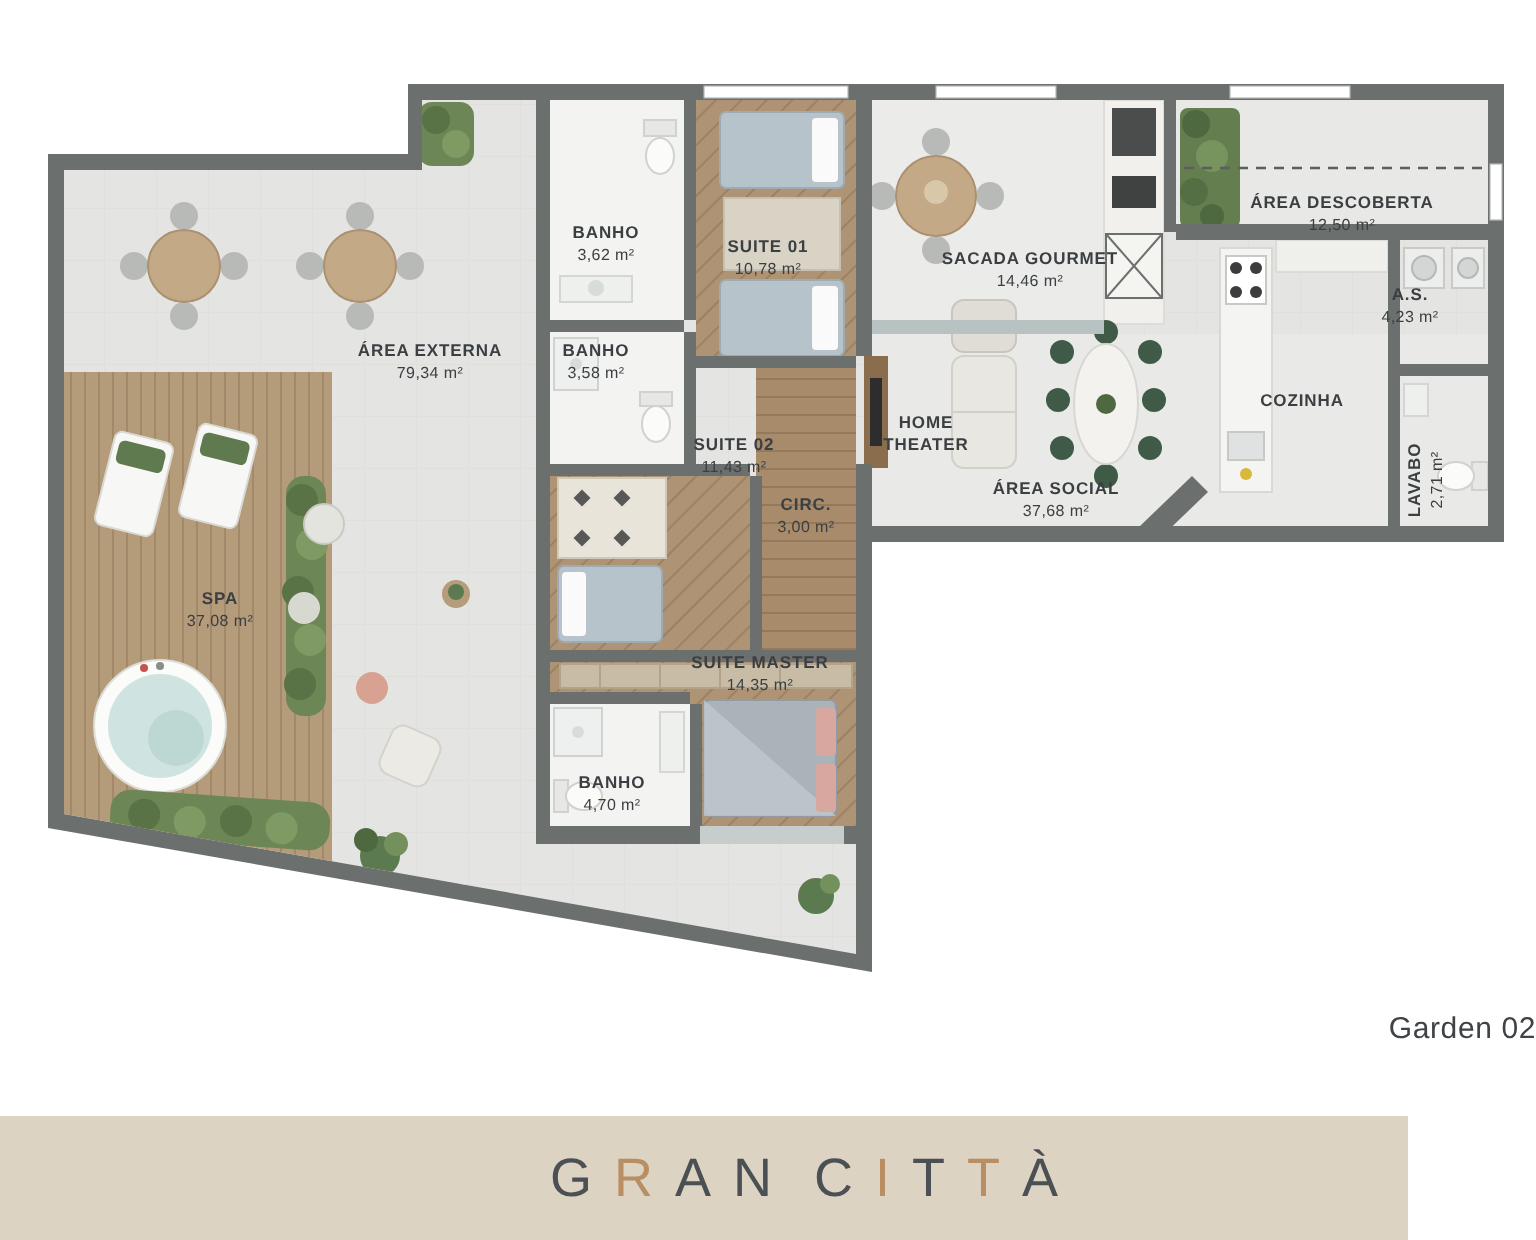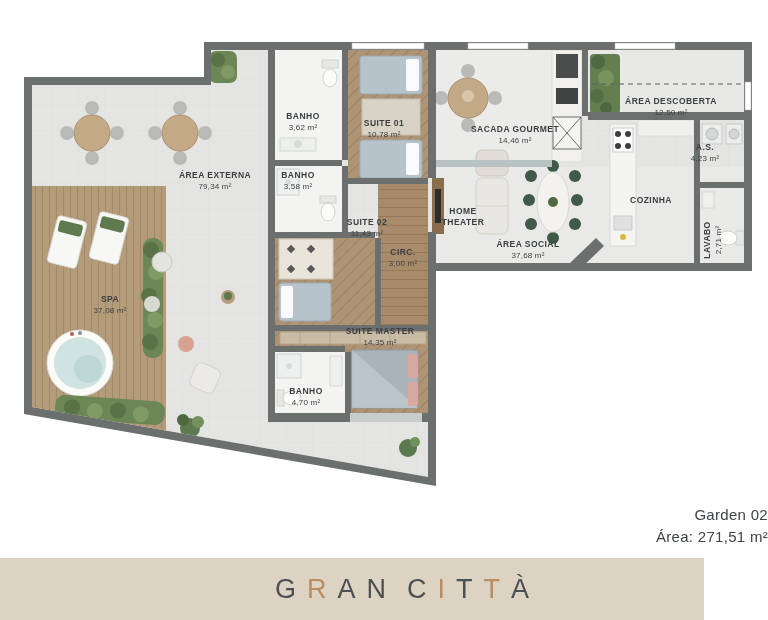--- a/index.html
+++ b/index.html
@@ -332,21 +332,20 @@
       <text class="rname" x="651" y="203">COZINHA</text>
       <g transform="rotate(-90 712 240)">
         <text class="rname" x="712" y="238">LAVABO</text>
         <text class="rarea" x="712" y="249">2,71 m²</text>
       </g>
     </g>
   </svg>
 
   <div class="caption">
     <div>Garden 02</div>
-    <div>Área: 271,51 m²</div>
   </div>
 
   <div class="footer">
     <div class="logo">
       <span class="dark">G</span><span class="bronze">R</span><span class="dark">A</span><span class="dark">N</span><span class="space"> </span><span class="dark">C</span><span class="bronze">I</span><span class="dark">T</span><span class="bronze">T</span><span class="dark">À</span>
     </div>
   </div>
 
 </div>
 

